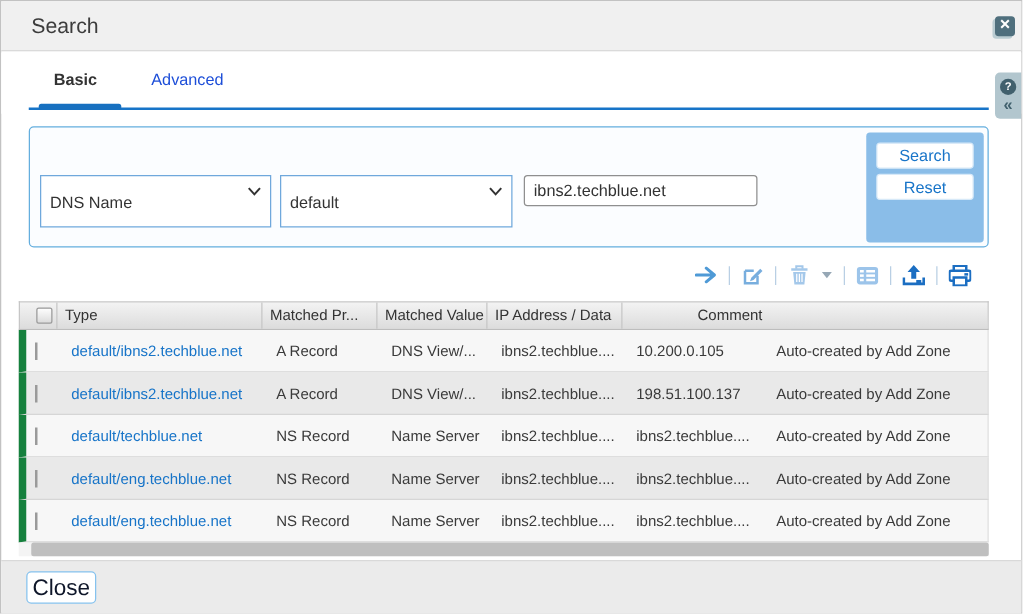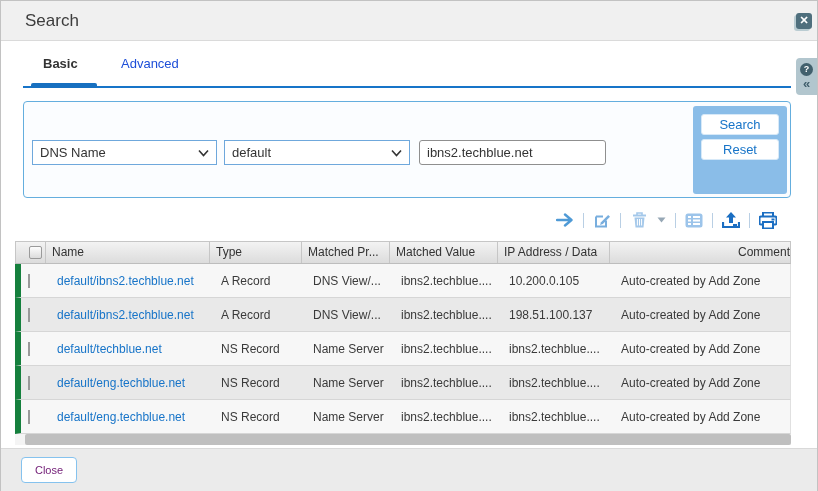--- a/index.html
+++ b/index.html
@@ -46,21 +46,21 @@
     color: #fff; font-size: 9px; font-weight: bold; line-height: 13px; text-align: center; cursor: pointer;
   }
   .collapse-glyph { color: #41606d; font-size: 13px; font-weight: bold; line-height: 13px; cursor: pointer; }
 
   
   .filter-box {
     position: absolute; left: 22px; top: 100px; width: 768px; height: 97px;
     border: 1px solid #64aede; border-radius: 4px; background: #fbfdff;
   }
   .fake-select {
-    position: absolute; top: 38px; height: 25px; background: #fff;
+    position: absolute; top: 38px; height: 42px; background: #fff;
     border: 1px solid #6fa8dc; font-size: 13px; color: #333;
     display: flex; align-items: center; padding: 0 22px 0 7px; cursor: pointer;
   }
   .sel-field { left: 8px; width: 185px; }
   .sel-operator { left: 200px; width: 186px; }
   .sel-chevron { position: absolute; right: 7px; top: 8px; }
   .value-input {
     position: absolute; left: 395px; top: 38px; width: 187px; height: 25px;
     border: 1px solid #8f8f8f; border-radius: 3px; padding: 0 7px;
     font-family: "Liberation Sans", sans-serif; font-size: 13px; color: #333; background: #fff;
@@ -117,21 +117,21 @@
   .hscroll-thumb { position: absolute; left: 10px; top: 0; width: 766px; height: 11px; background: #bfbfbf; border-radius: 2px; cursor: pointer; }
 
   
   .footer {
     position: absolute; left: 0; top: 447px; width: 100%; height: 44px;
     background: #ebebeb; border-top: 1px solid #d9d9d9;
   }
   .footer-close-btn {
     position: absolute; left: 20px; top: 8px; width: 56px; height: 26px;
     background: #fff; border: 1px solid #85c2ee; border-radius: 4px;
-    color: #701a75; font-family: "Liberation Sans", sans-serif; font-size: 11px; cursor: pointer;
+    color: #0f172a; font-family: "Liberation Sans", sans-serif; font-size: 18px; cursor: pointer;
   }
 </style>
 </head>
 <body>
 
 <div class="dialog">
 
   <div class="titlebar">
     <div class="title">Search</div>
     <div class="close-btn">✕</div>
@@ -223,21 +223,20 @@
           <rect x="0.5" y="4.5" width="17" height="8" rx="1.5" fill="none" stroke="#1b6ec2" stroke-width="2"></rect>
           <rect x="4" y="10" width="10" height="6.5" fill="#fff" stroke="#1b6ec2" stroke-width="2"></rect>
           <rect x="12.5" y="6.5" width="3" height="2" fill="#1b6ec2"></rect>
         </svg>
     </span>
   </div>
 
   <div class="grid">
     <div class="grid-row grid-header">
       <div class="hcell"><span class="cb" style="margin-top:4px;display:inline-block"></span></div>
-      <div class="hcell">Name</div>
       <div class="hcell">Type</div>
       <div class="hcell">Matched Pr...</div>
       <div class="hcell">Matched Value</div>
       <div class="hcell">IP Address / Data</div>
       <div class="hcell">Comment</div>
     </div>
     <div>
         <div class="grid-row body-row">
       <div class="bcell" style="padding-left:0"><span class="cb"></span></div>
       <div class="bcell"><a class="name-link">default/ibns2.techblue.net</a></div>

